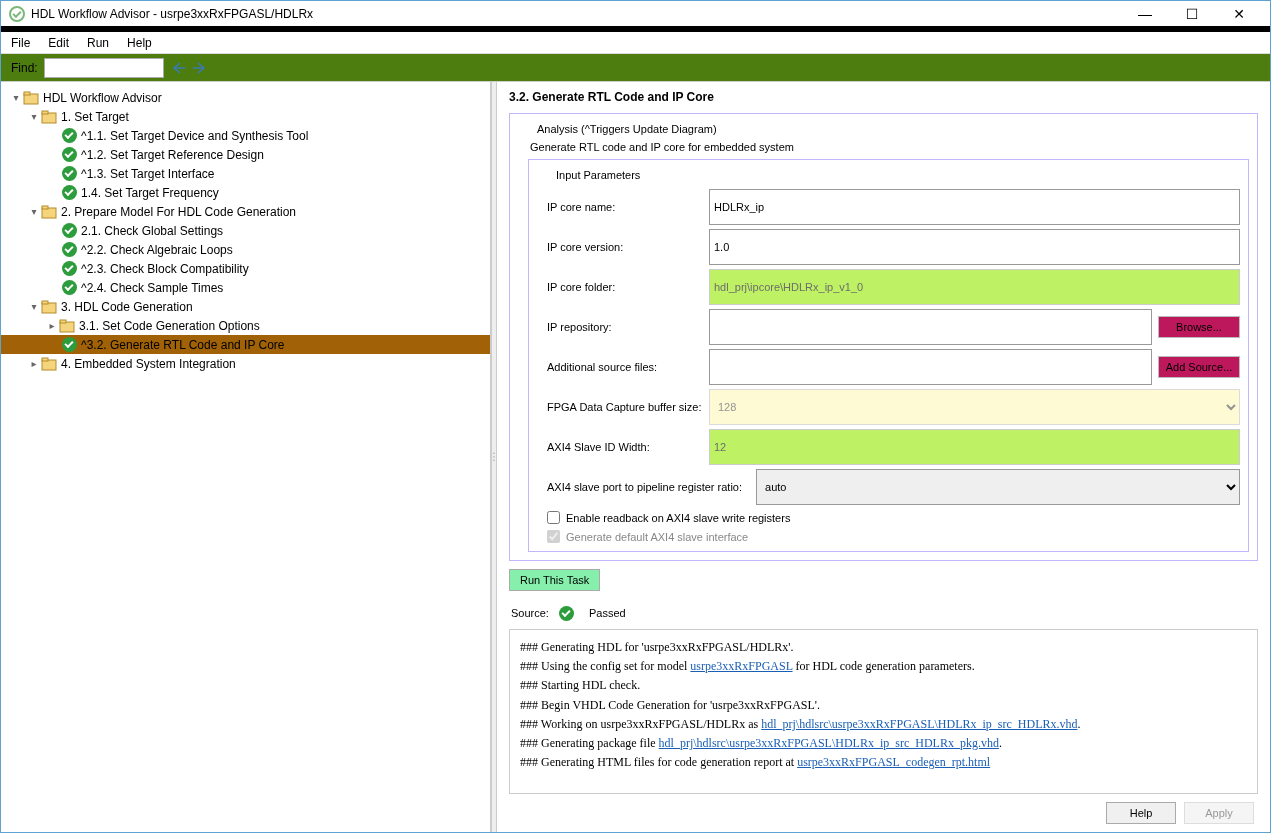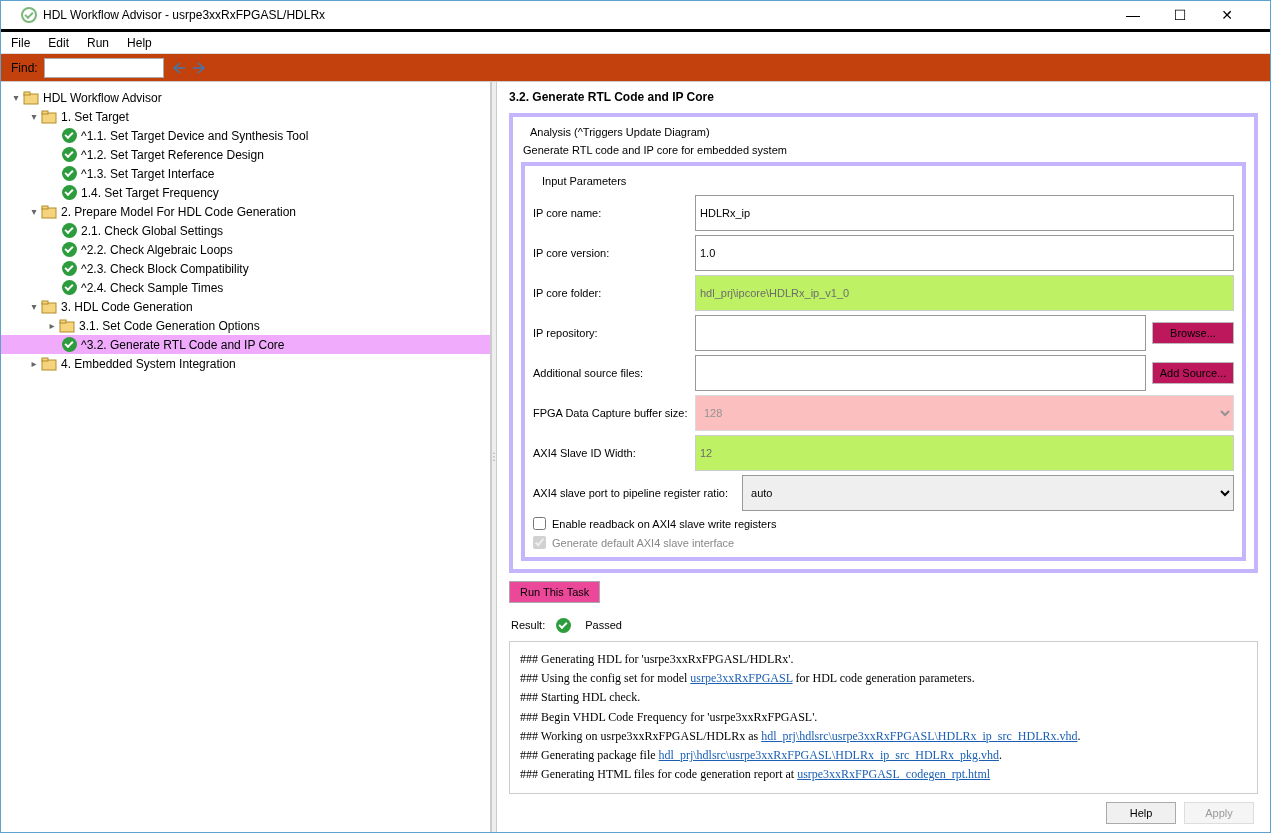--- a/index.html
+++ b/index.html
@@ -1,57 +1,57 @@
 <!DOCTYPE html>
 <html><head>
 <meta charset="utf-8">
 <style>
 * { box-sizing: border-box; margin: 0; padding: 0; }
 body { font-family: "Segoe UI", Tahoma, sans-serif; font-size: 12px; background: #fff; color: #000; }
 .window { width: 1271px; height: 833px; border: 1px solid #5ea3d0; overflow: hidden; display: flex; flex-direction: column; }
-.titlebar { height: 31px; display: flex; align-items: center; padding: 0 20px; border-bottom: 3px solid #000000; }
+.titlebar { height: 31px; display: flex; align-items: center; padding: 0 8px; border-bottom: 6px solid #000000; }
 .titlebar .icon { width: 16px; height: 16px; border-radius: 50%; border: 2px solid #7ab87a; margin-right: 6px; position: relative; }
 .titlebar .icon::after { content:''; width:6px; height:3px; border-left:2px solid #7ab87a; border-bottom:2px solid #7ab87a; position:absolute; top:3px; left:2px; transform:rotate(-45deg); }
 .titlebar .title { font-size: 12px; flex:1; }
 .titlebar .winbtns { display:flex; gap:1px; }
 .titlebar .winbtn { width:46px; height:30px; display:flex; align-items:center; justify-content:center; font-size:14px; }
 .menubar { height: 22px; padding: 0 10px; display:flex; align-items:center; gap: 18px; border-bottom: 1px solid #ddd; }
 .menubar span { cursor: default; }
-.findbar { height: 28px; background: #c2410c; border-bottom:1px solid #ccc; padding: 2px 10px; display:flex; align-items:center; gap:6px;}
+.findbar { height: 28px; background: #4d7c0f; border-bottom:1px solid #ccc; padding: 2px 10px; display:flex; align-items:center; gap:6px;}
 .findbar input { width:120px; height:20px; border:1px solid #aaa; }
 .navarrow { width:16px; height:16px; display:inline-flex; align-items:center; justify-content:center; }
 .navarrow svg { stroke:#3a7ab8; fill:none; stroke-width:1.5; }
 .content { flex:1; display:flex; min-height:0; }
 .treepane { width:490px; border-right:1px solid #ccc; overflow:auto; padding:6px 0; }
 .tree ul { list-style:none; }
 .tree li { white-space: nowrap; }
 .tree .row { display:flex; align-items:center; height:19px; padding-left:4px; }
-.tree .row.selected { background:#f0abfc; }
+.tree .row.selected { background:#a16207; }
 .tree .indent { display:inline-block; }
 .twisty { width:14px; display:inline-flex; justify-content:center; color:#666; font-size:10px; }
 .icon16 { width:16px; height:16px; display:inline-flex; align-items:center; justify-content:center; margin-right:4px; }
 .check-icon { width:15px; height:15px; border-radius:50%; background:#2d9c3c; position:relative; }
 .check-icon::after { content:''; position:absolute; left:3px; top:4px; width:6px; height:3px; border-left:2px solid #fff; border-bottom:2px solid #fff; transform:rotate(-45deg); }
 .folder-icon svg { width:16px; height:16px; }
 .right { flex:1; display:flex; flex-direction:column; padding: 8px 12px 8px 12px; overflow:hidden; }
 .right h2 { font-size:12px; font-weight:bold; margin-bottom:9px; }
 .legend { font-size:11px; margin:-12px 0 4px 6px; background:#fff; padding:0 3px; display:inline-block; position:relative; }
-.fieldset-outer { position:relative; border:4px solid #c4b5fd; padding: 8px 8px 8px 8px; }
+.fieldset-outer { position:relative; border:1px solid #c4b5fd; padding: 8px 8px 8px 18px; }
 .desc { font-size:11px; margin:2px 0 6px 2px; }
 .formrow { display:flex; align-items:center; margin:4px 0; gap:6px; }
 .formrow label { width:156px; font-size:11px; }
 .formrow label.long { width:auto; margin-right:8px; }
 .formrow input[type=text], .formrow select { flex:1; height:36px; border:1px solid #999; padding:0 4px; font-size:11px; }
 .formrow input.disabled { background:#bef264; color:#6d6d6d; border:1px solid #ccc; }
-.formrow select.disabled { background:#fca5a5; color:#666; border:1px solid #ccc; }
+.formrow select.disabled { background:#fef9c3; color:#666; border:1px solid #ccc; }
 .formrow .btn { width:82px; height:22px; background:#be185d; border:1px solid #bbb; font-size:11px; }
 .chkrow { display:flex; align-items:center; margin:6px 0 0 0; gap:6px; font-size:11px; }
 .chkrow input { width:13px; height:13px; }
 .chkrow.disabled { color:#888; }
-.runbtn { margin-top:8px; padding: 4px 10px; background:#ec4899; border:1px solid #aaa; font-size:11px; }
+.runbtn { margin-top:8px; padding: 4px 10px; background:#86efac; border:1px solid #aaa; font-size:11px; }
 .resultline { margin:14px 2px 6px 2px; font-size:11px; display:flex; align-items:center; gap:10px; }
 .log { flex:1; border:1px solid #ccc; margin-top:2px; overflow-y:scroll; padding:8px 10px; font-size:12px; font-family: "Times New Roman", serif; line-height:1.6; }
 .log p { margin: 0 0; }
 .log a { color:#1a5fb4; text-decoration:underline; }
 .footer { display:flex; justify-content:flex-end; gap:8px; padding:8px 4px 0 0; }
 .footer button { width:70px; height:22px; background:#f0f0f0; border:1px solid #aaa; font-size:11px; }
 .footer button:disabled { color:#999; background:#f5f5f5; border:1px solid #ddd; }
 .drag-handle { width:6px; background:#eee; border-left:1px solid #ccc; border-right:1px solid #ccc; display:flex; align-items:center; justify-content:center; }
 .drag-handle span { color:#999; font-size:10px; line-height:4px; }
 </style>
@@ -323,32 +323,32 @@
             <span>Generate default AXI4 slave interface</span>
           </div>
         </div>
       </div>
 
       <div>
         <button class="runbtn">Run This Task</button>
       </div>
 
       <div class="resultline">
-        <span>Result:</span>
+        <span>Source:</span>
         <span class="icon16">
             <span class="check-icon"></span>
           </span>
         <span>Passed</span>
       </div>
 
       <div class="log">
         <p><span>### Generating HDL for 'usrpe3xxRxFPGASL/HDLRx'.</span></p>
         <p><span>### Using the config set for model </span><a>usrpe3xxRxFPGASL</a><span> for HDL code generation parameters.</span></p>
         <p><span>### Starting HDL check.</span></p>
-        <p><span>### Begin VHDL Code Frequency for 'usrpe3xxRxFPGASL'.</span></p>
+        <p><span>### Begin VHDL Code Generation for 'usrpe3xxRxFPGASL'.</span></p>
         <p><span>### Working on usrpe3xxRxFPGASL/HDLRx as </span><a>hdl_prj\hdlsrc\usrpe3xxRxFPGASL\HDLRx_ip_src_HDLRx.vhd</a><span>.</span></p>
         <p><span>### Generating package file </span><a>hdl_prj\hdlsrc\usrpe3xxRxFPGASL\HDLRx_ip_src_HDLRx_pkg.vhd</a><span>.</span></p>
         <p><span>### Generating HTML files for code generation report at </span><a>usrpe3xxRxFPGASL_codegen_rpt.html</a></p>
       </div>
 
       <div class="footer">
         <button>Help</button>
         <button disabled="">Apply</button>
       </div>
     </div>

